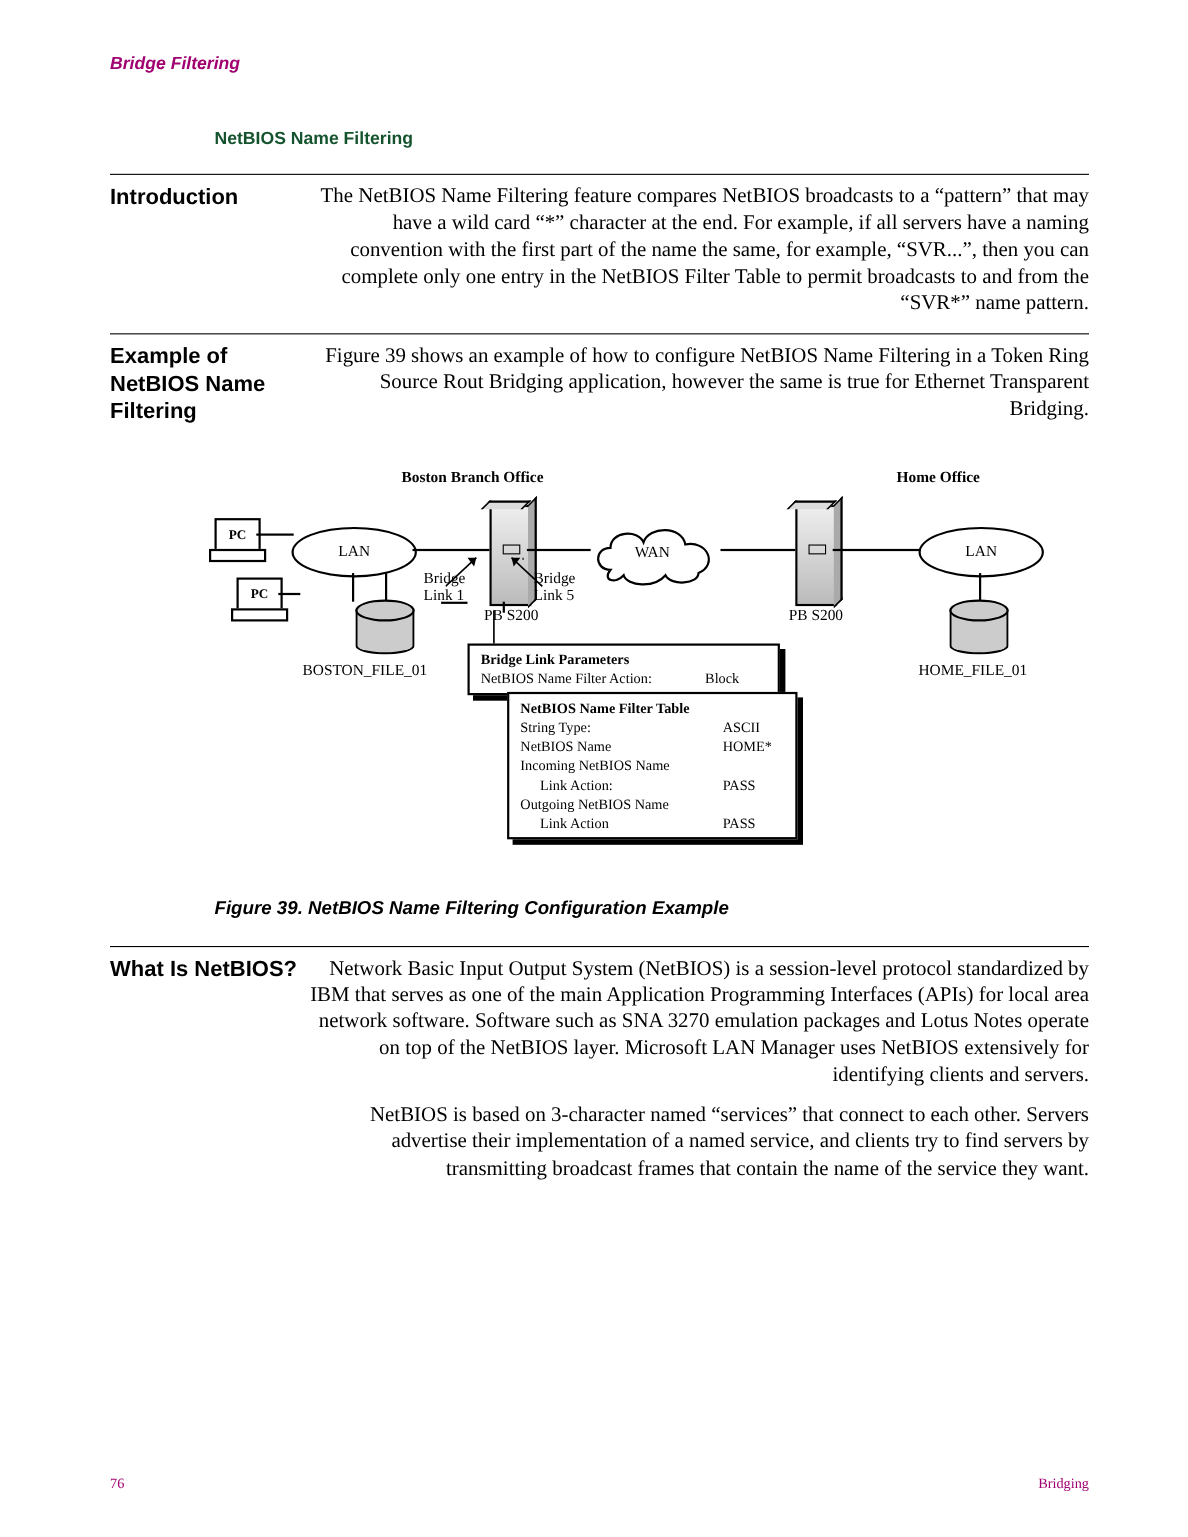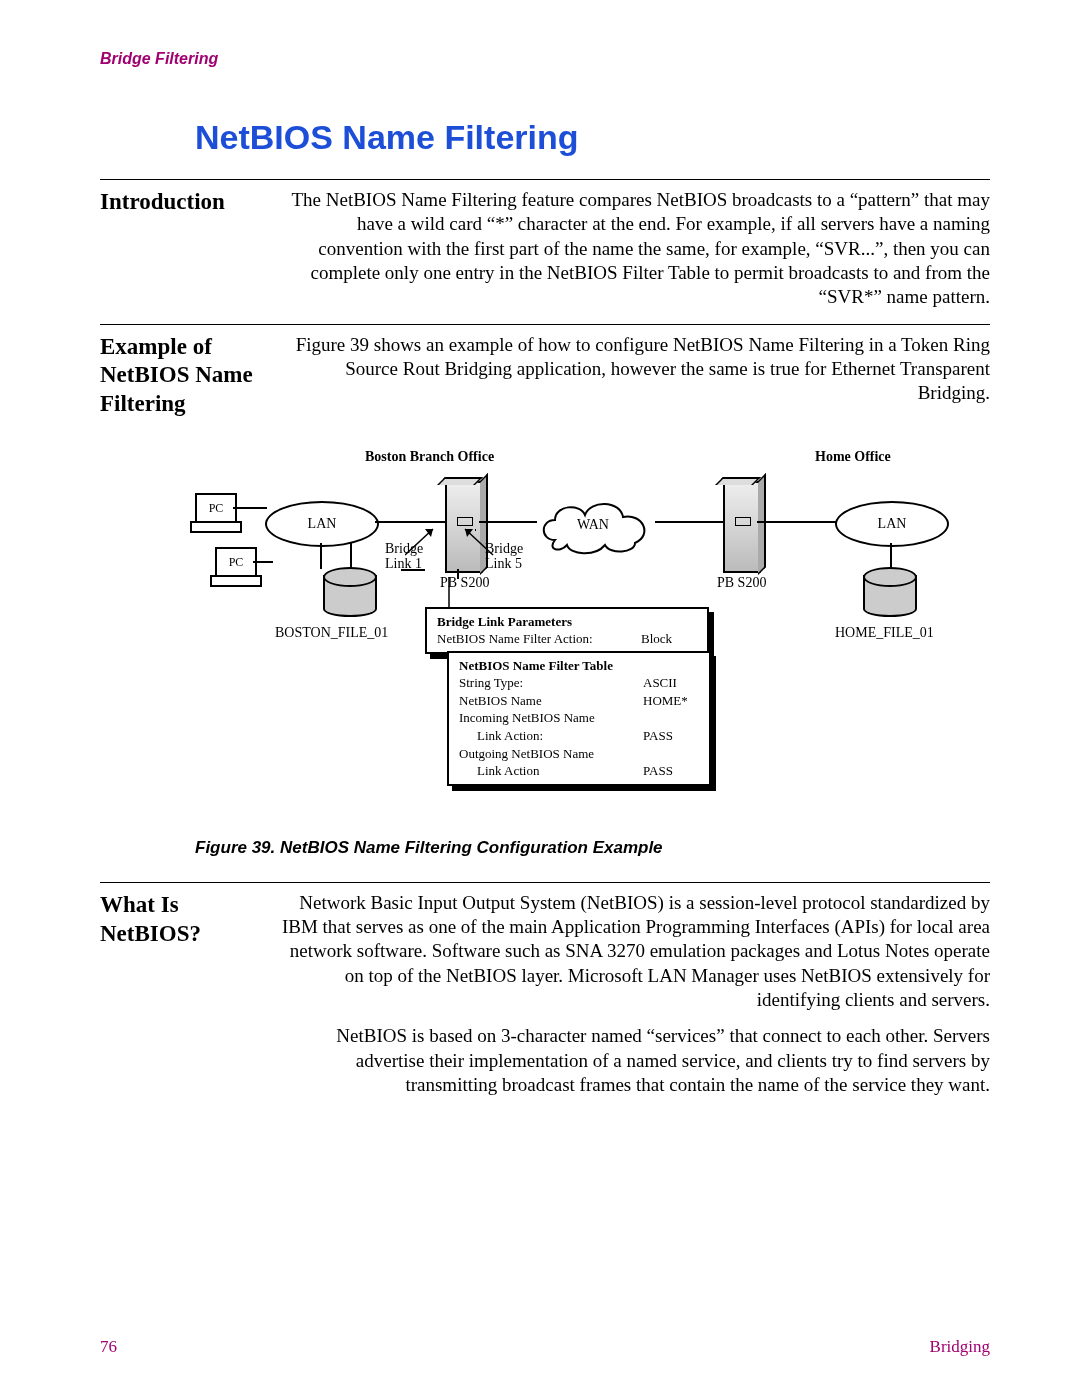--- a/index.html
+++ b/index.html
@@ -18,41 +18,41 @@
   }
   .running-head {
     color: #a00070;
     font-family: Arial, Helvetica, sans-serif;
     font-weight: bold;
     font-style: italic;
     font-size: 16px;
     margin-bottom: 50px;
   }
   h1.section-title {
-    color: #1d4ed8;
+    color: #14532d;
     font-family: Arial, Helvetica, sans-serif;
     font-weight: bold;
-    font-size: 34px;
+    font-size: 16px;
     margin: 0 0 22px 95px;
   }
   hr.rule {
     border: none;
     border-top: 1px solid #000;
     margin: 0 0 8px 0;
   }
   .block {
     display: flex;
     margin-bottom: 2px;
   }
   .label {
     width: 175px;
     flex: 0 0 175px;
-    font-family: Liberation Serif, serif;
+    font-family: Liberation Sans, sans-serif;
     font-weight: bold;
-    font-size: 23px;
+    font-size: 20px;
     line-height: 1.25;
     padding-right: 6px;
   }
   .body {
     flex: 1;
     font-size: 19px;
     line-height: 1.28;
     text-align: right;
   }
   .body p { margin: 0 0 12px 0; }
@@ -66,21 +66,21 @@
     font-size: 17px;
     margin: 24px 0 24px 95px;
   }
   .footer {
     position: absolute;
     bottom: 40px;
     left: 100px;
     right: 90px;
     display: flex;
     justify-content: space-between;
-    font-size: 17px;
+    font-size: 13px;
   }
   .footer .pagenum { color: #a00070; }
   .footer .chapter { color: #a00070; }
 
   
   .diagram {
     position: relative;
     width: 770px;
     height: 365px;
     font-family: "Times New Roman", Times, serif;
@@ -156,20 +156,21 @@
   }
   .router .led{
     position:absolute; width:14px;height:7px;
     border:1px solid #000; left:10px;
   }
   .pcbox {
     position:absolute;
     width:38px;height:28px;
     border:2px solid #000;
     background:#fff;
+    font-weight:bold;
   }
   .pcbox::after{
     content:"";
     position:absolute;
     left:-7px;right:-7px;bottom:-10px;height:8px;
     border:2px solid #000;
     background:#fff;
   }
   .pcbox span{
     font-size:12px; display:block; text-align:center; line-height:26px;
@@ -283,21 +284,21 @@
       <div class="dlabel" style="left:640px; top:176px;">HOME_FILE_01</div>
 
       <div class="cfgbox" style="left:230px; top:158px; width:260px;">
         <div class="hdr">Bridge Link Parameters</div>
         <div class="kv">
           <span class="k">NetBIOS Name Filter Action:</span>
           <span class="v">Block</span>
         </div>
       </div>
 
-      <div class="cfgbox" style="left:252px; top:202px; width:240px;">
+      <div class="cfgbox" style="left:266px; top:202px; width:240px;">
         <div class="hdr">NetBIOS Name Filter Table</div>
         <div class="kv">
             <span class="k">String Type:</span>
             <span class="v">ASCII</span>
           </div>
         <div class="kv">
             <span class="k">NetBIOS Name</span>
             <span class="v">HOME*</span>
           </div>
         <div>Incoming NetBIOS Name</div>

